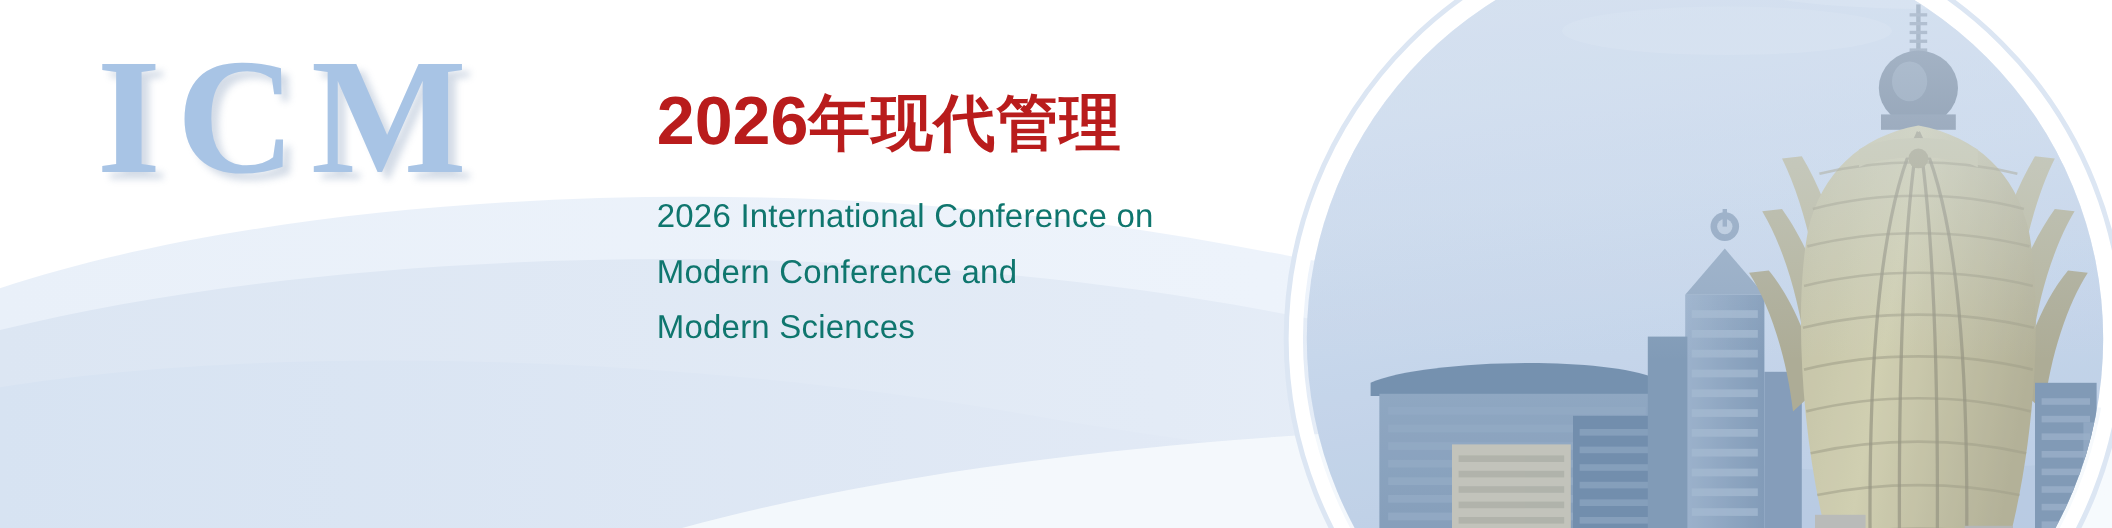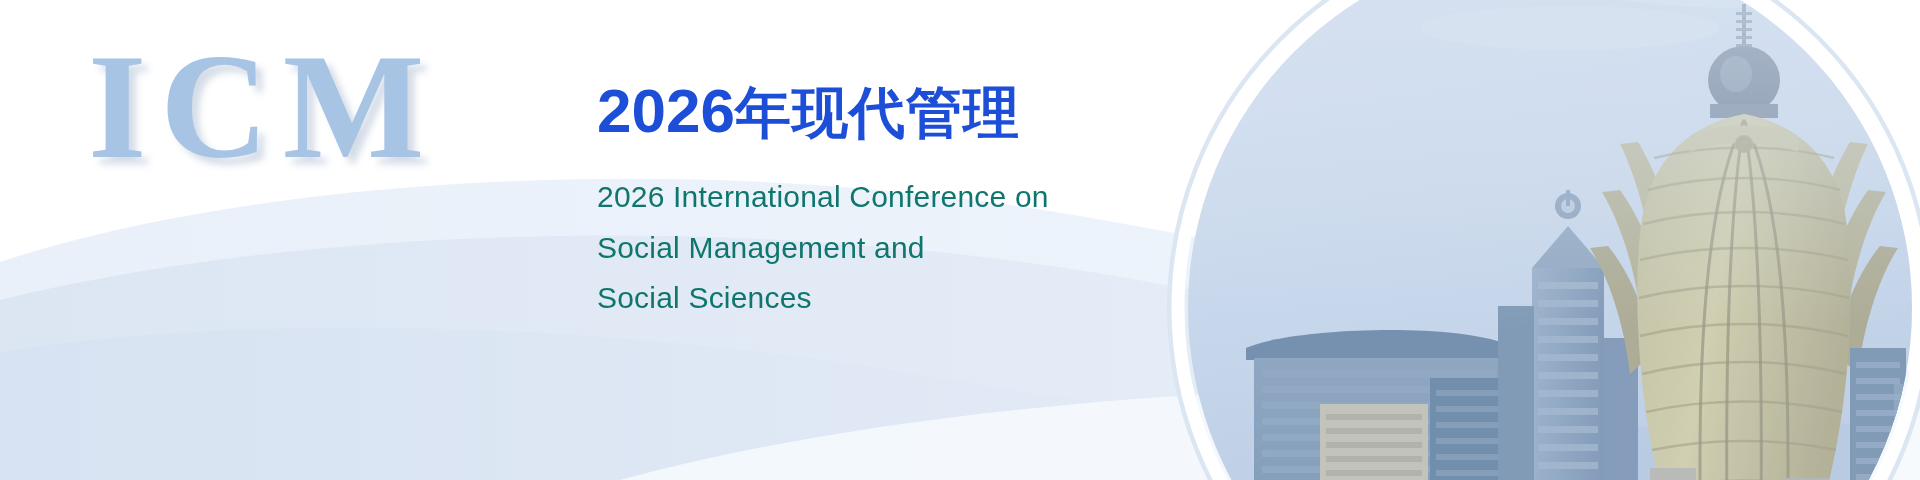--- a/index.html
+++ b/index.html
@@ -44,21 +44,21 @@
 
   
   .text-block {
     position: absolute;
     left: 597px;
     top: 72px;
     z-index: 4;
     width: 600px;
   }
   .cn-title {
-    color: #1d4ed8;
+    color: #b91c1c;
     font-weight: 700;
     font-size: 56px;
     line-height: 1.26;
     letter-spacing: 1px;
     white-space: pre;
   }
   .cn-title .year {
     font-size: 62px;
     letter-spacing: 0px;
   }
@@ -377,18 +377,18 @@
       <rect x="0" y="0" width="800" height="800" fill="#8FB0D8" opacity="0.20"></rect>
       <rect x="0" y="0" width="800" height="420" fill="url(#hazeGrad)"></rect>
     </g>
   </svg>
 
   <div class="text-block">
     <div class="cn-title"><span class="year">2026</span><span>年现代管理</span></div>
 
     <div class="en-title">
       <div>2026 International Conference on</div>
-      <div>Social Management and</div>
-      <div>Social Sciences</div>
+      <div>Modern Conference and</div>
+      <div>Modern Sciences</div>
     </div>
   </div>
 
 </div>
 
 </body></html>

